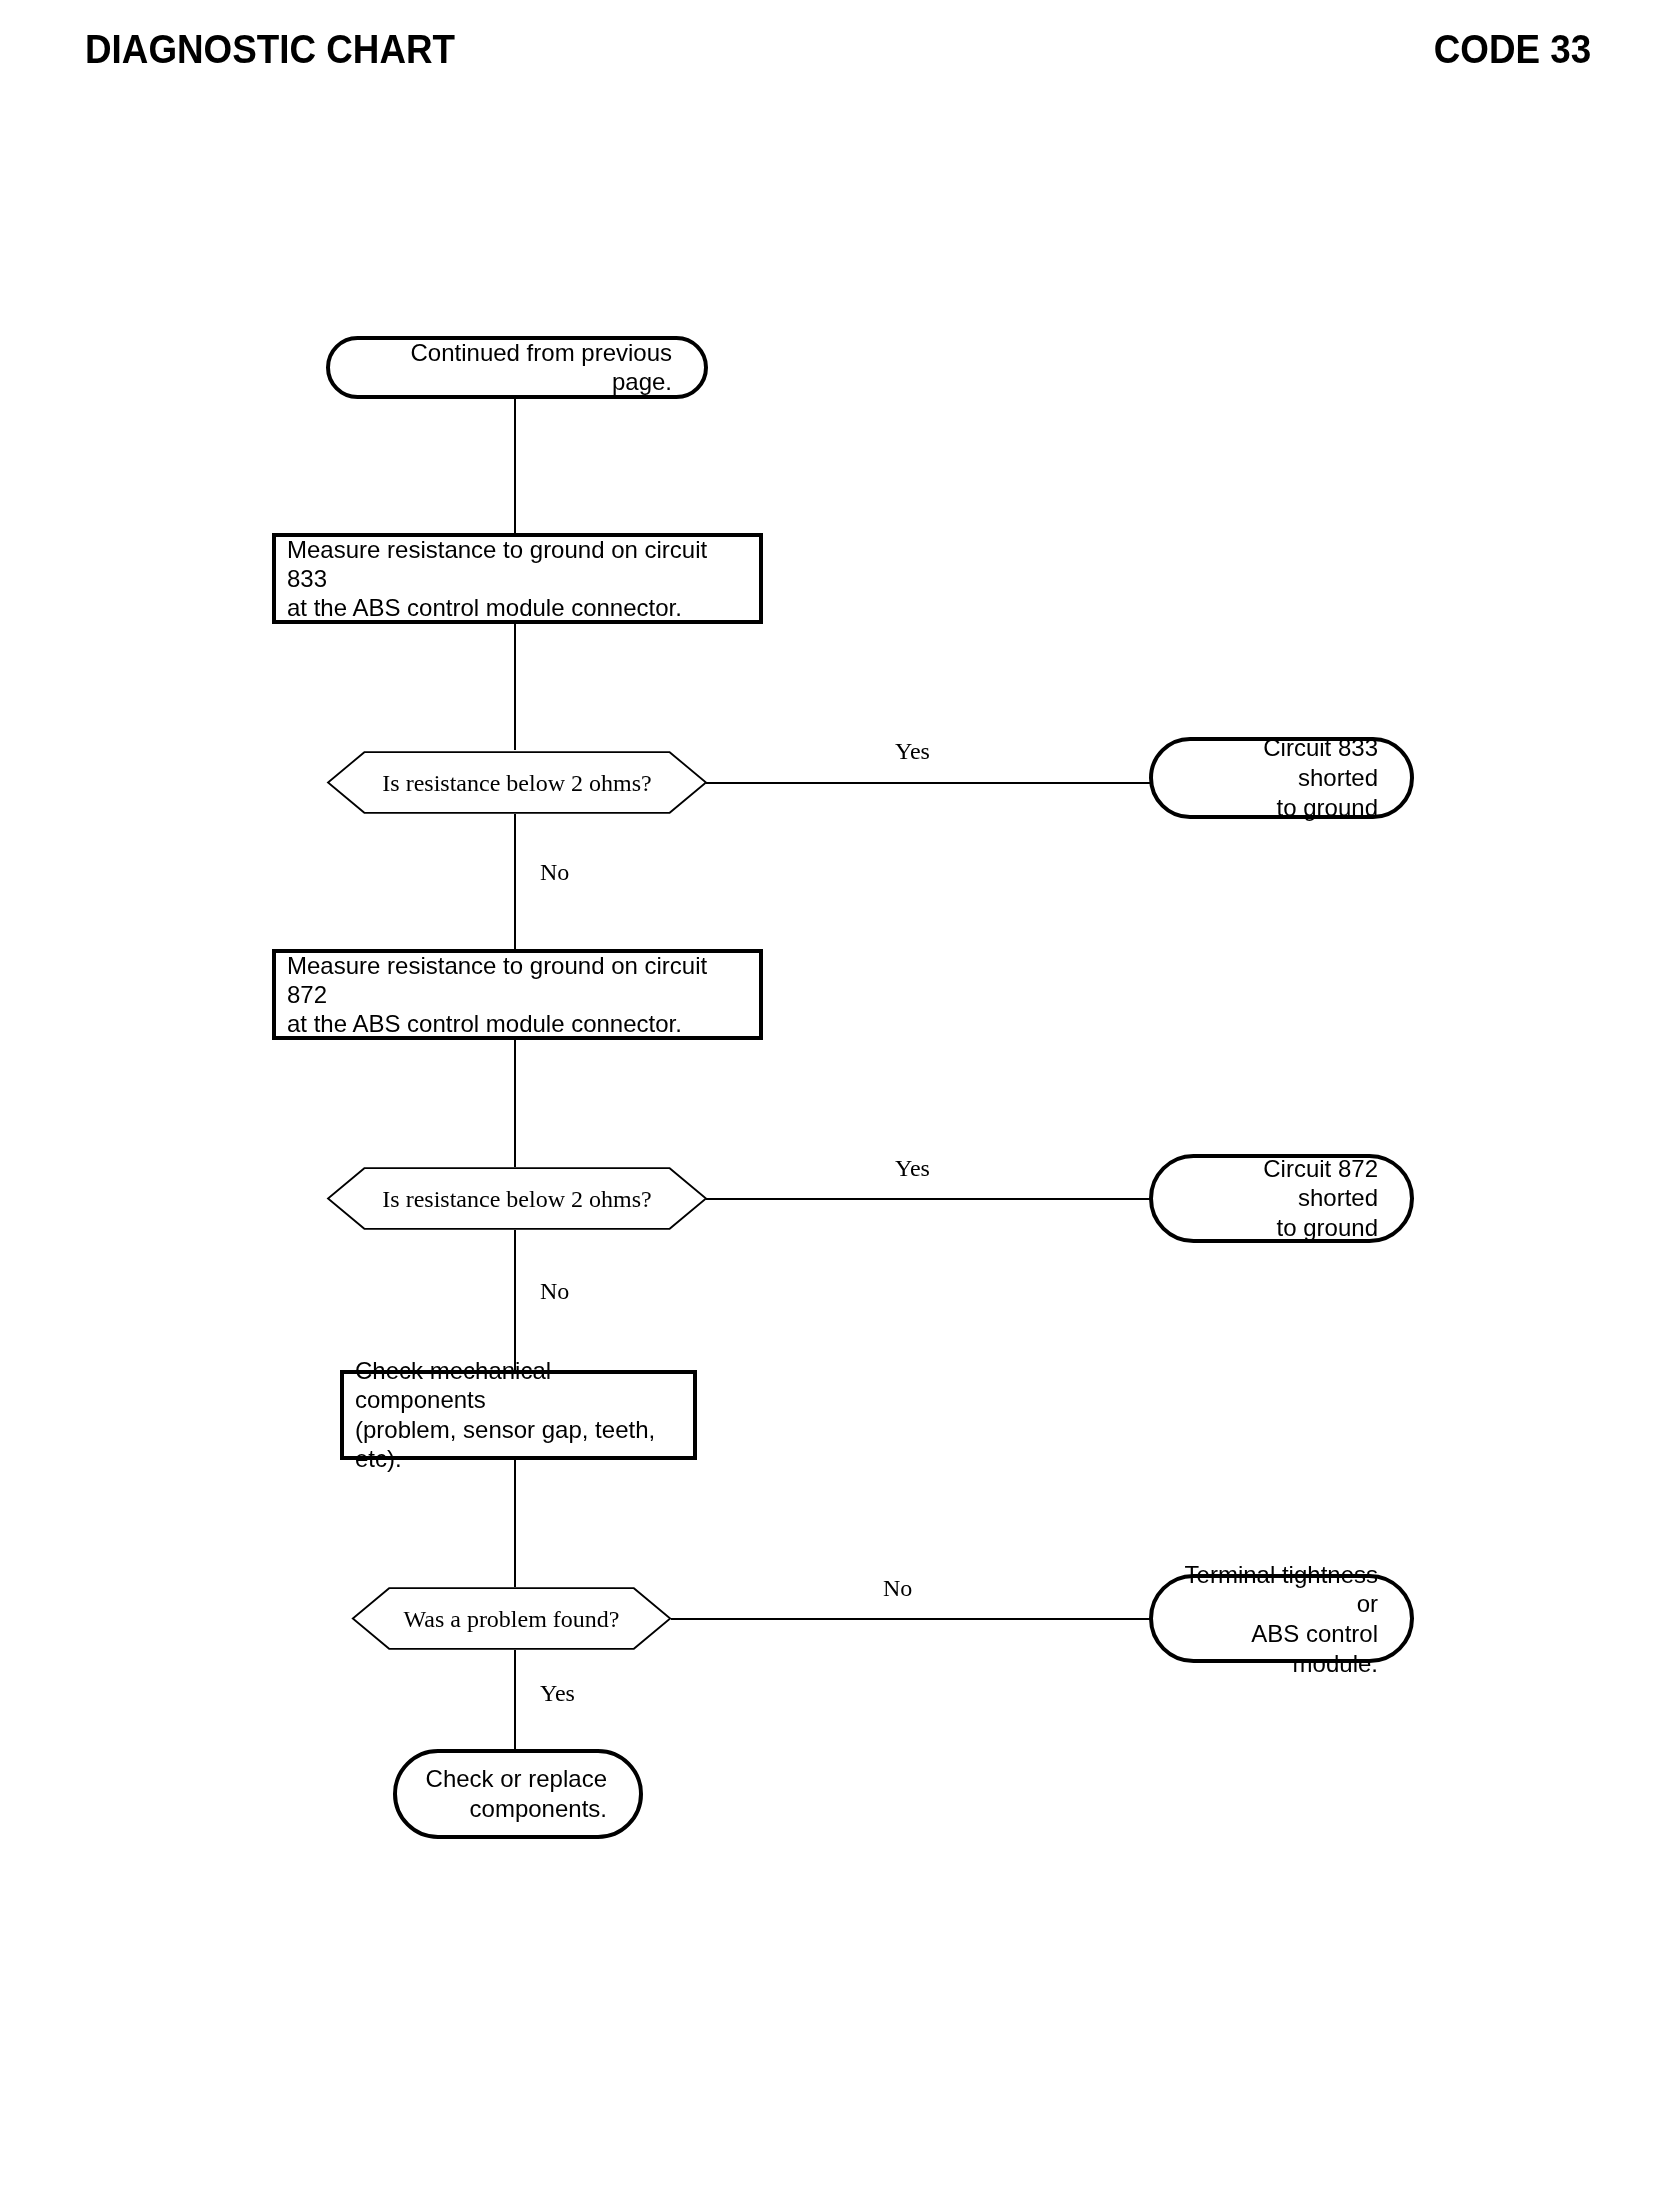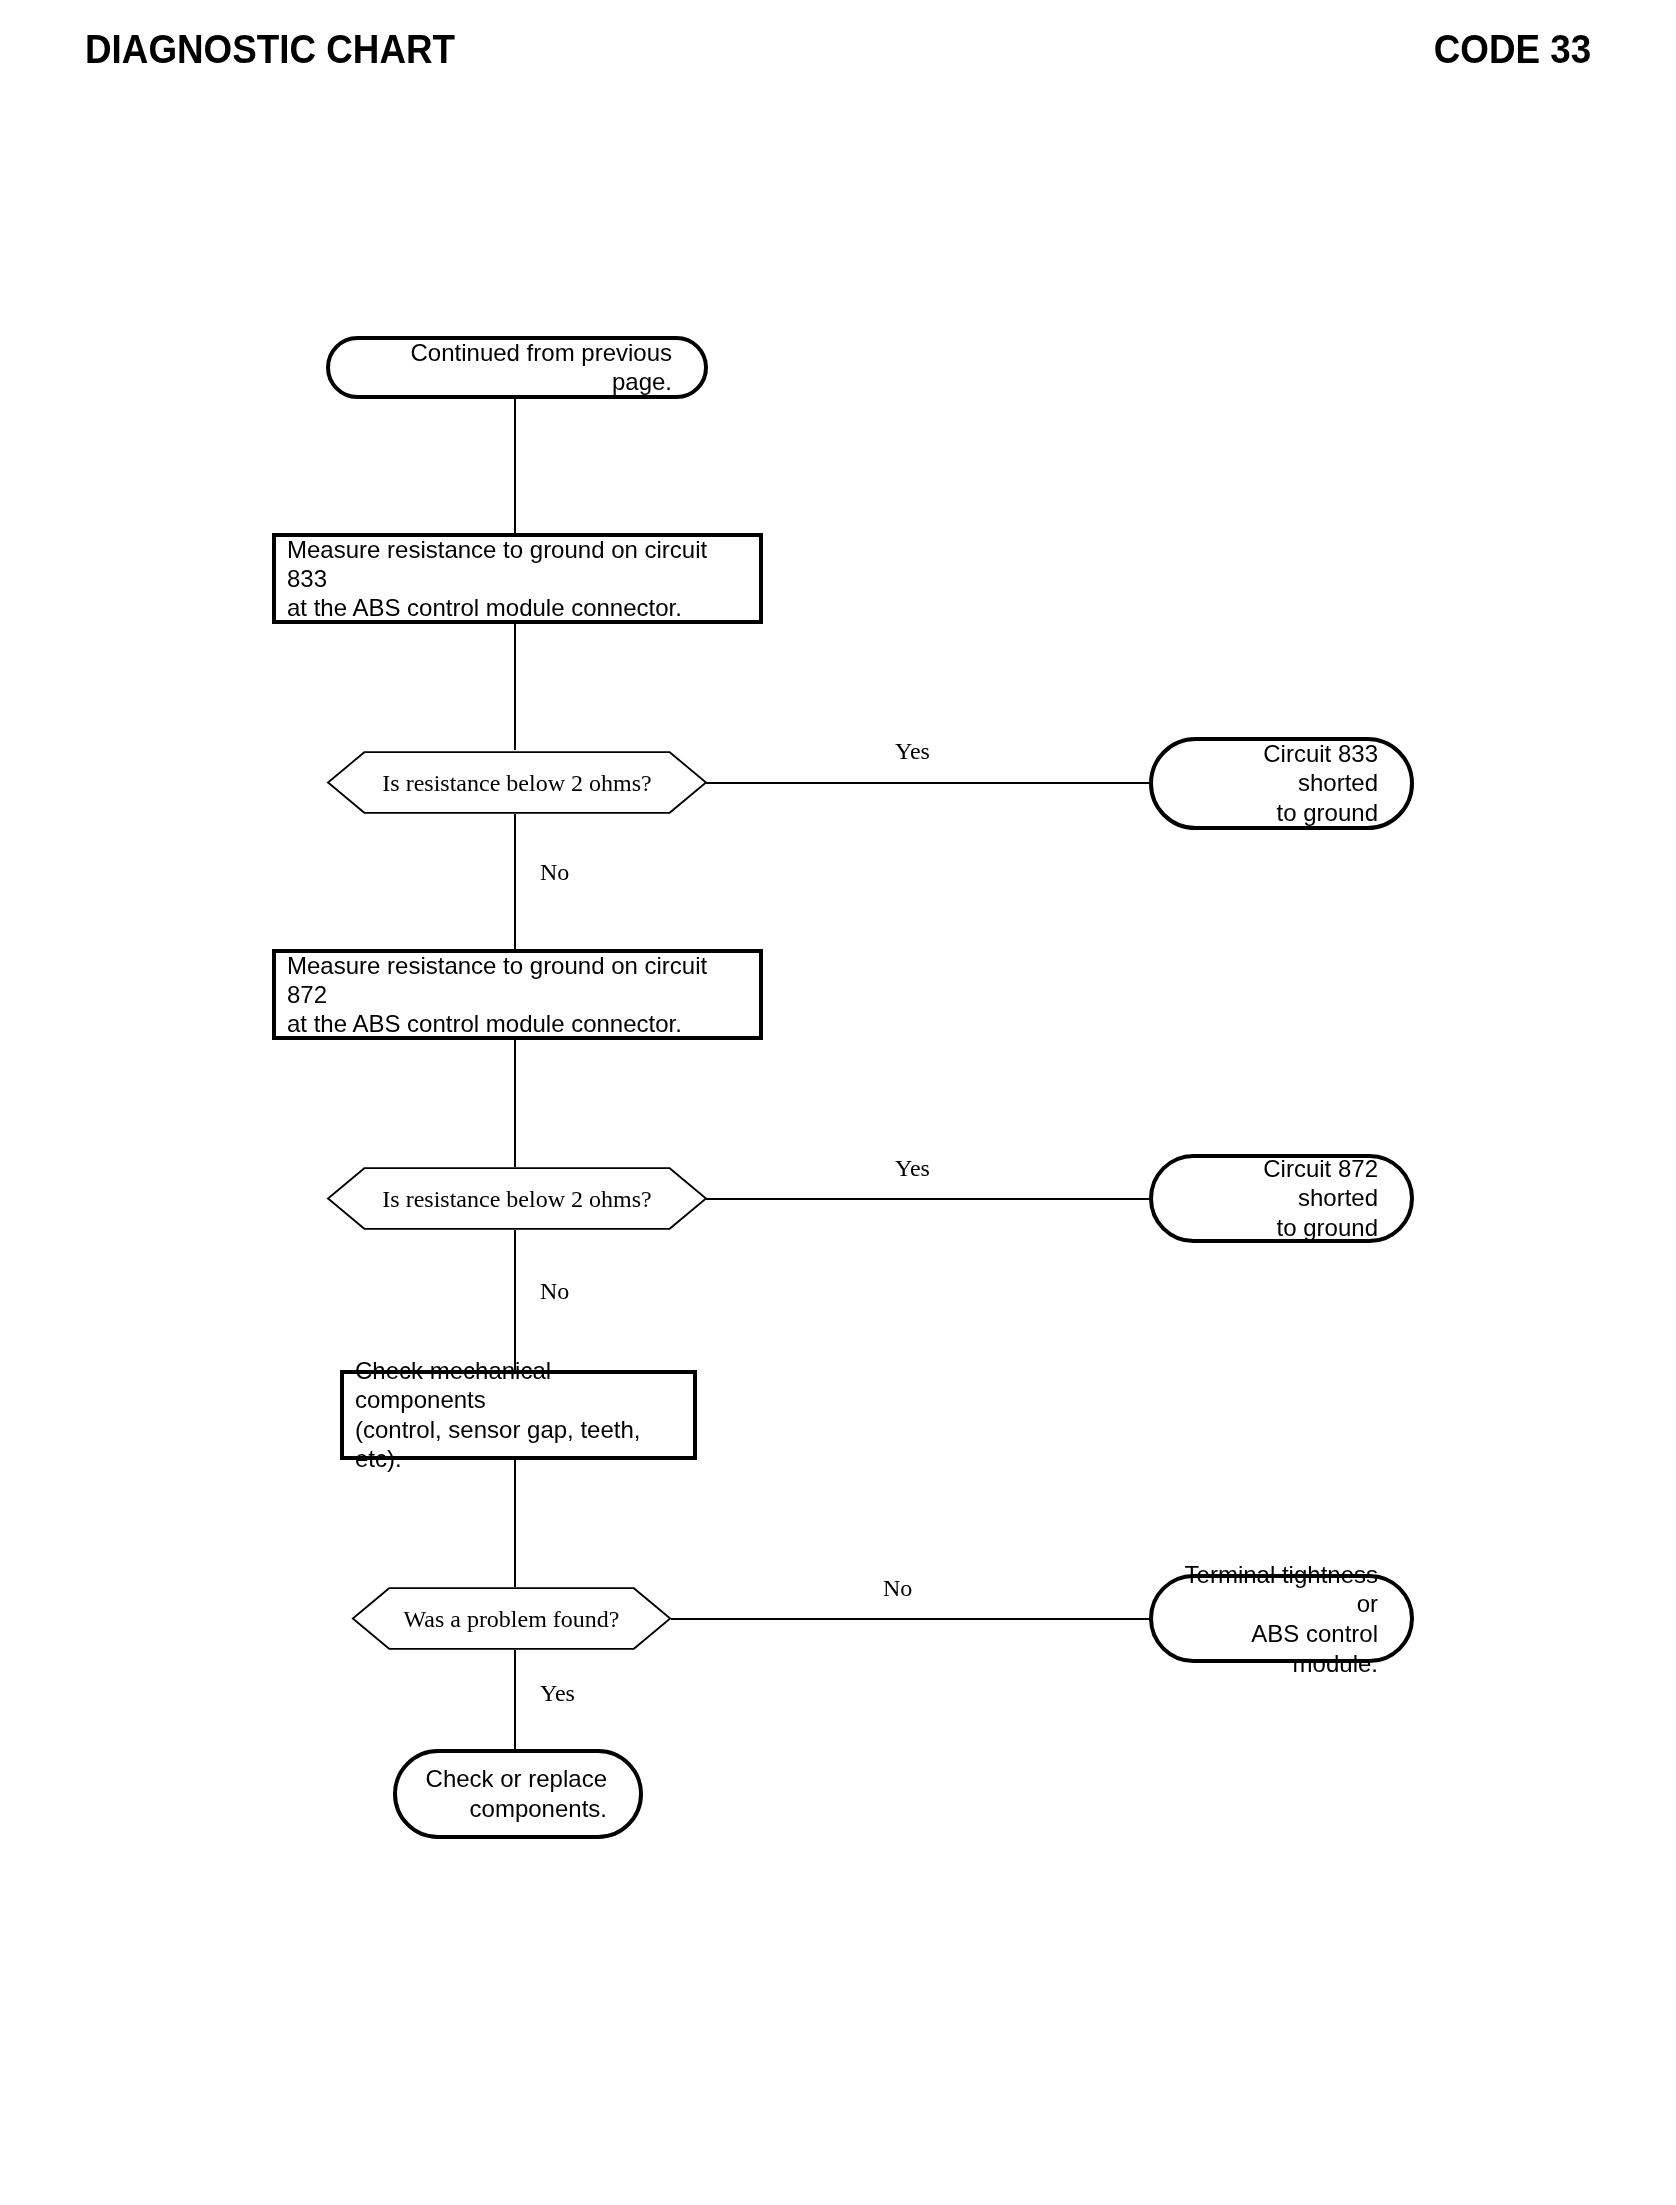--- a/index.html
+++ b/index.html
@@ -146,21 +146,21 @@
   <div class="node decision" style="left:326px; top:751px; width:382px; height:63px;">
     <svg width="382" height="63" viewBox="0 0 628 104">
       <polygon points="62,2 566,2 626,52 566,102 62,102 2,52" fill="#ffffff" stroke="#000000" stroke-width="3"></polygon>
     </svg>
     <div class="node-text">Is resistance below 2 ohms?</div>
   </div>
 
   <div class="conn-h" style="left:706px; top:782px; width:447px;"></div>
   <div class="branch-label" style="left:895px; top:739px;">Yes</div>
 
-  <div class="node terminator" style="left:1149px; top:737px; width:265px; height:93px;">
+  <div class="node terminator" style="left:1149px; top:737px; width:265px; height:82px;">
     <div class="node-text">
       <div>Circuit 833 shorted</div>
       <div>to ground</div>
     </div>
   </div>
 
   <div class="conn-v" style="left:514px; top:814px; height:135px;"></div>
   <div class="branch-label" style="left:540px; top:860px;">No</div>
 
   <div class="node process" style="left:272px; top:949px; width:491px; height:91px;">
@@ -188,21 +188,21 @@
       <div>to ground</div>
     </div>
   </div>
 
   <div class="conn-v" style="left:514px; top:1230px; height:140px;"></div>
   <div class="branch-label" style="left:540px; top:1279px;">No</div>
 
   <div class="node process" style="left:340px; top:1370px; width:357px; height:90px;">
     <div class="node-text">
       <div>Check mechanical components</div>
-      <div>(control, sensor gap, teeth, etc).</div>
+      <div>(problem, sensor gap, teeth, etc).</div>
     </div>
   </div>
 
   <div class="conn-v" style="left:514px; top:1460px; height:127px;"></div>
 
   <div class="node decision" style="left:351px; top:1587px; width:321px; height:63px;">
     <svg width="321" height="63" viewBox="0 0 528 104">
       <polygon points="62,2 466,2 526,52 466,102 62,102 2,52" fill="#ffffff" stroke="#000000" stroke-width="3"></polygon>
     </svg>
     <div class="node-text">Was a problem found?</div>

